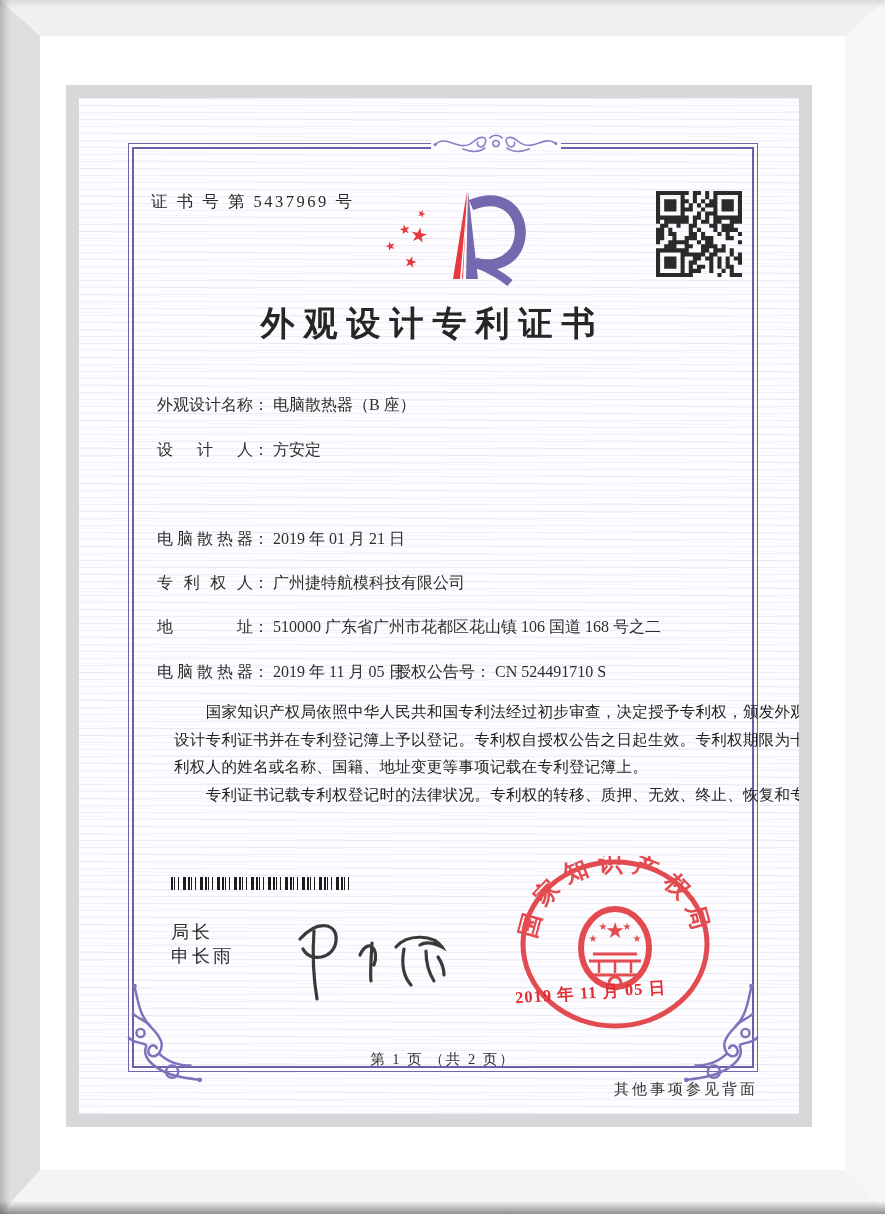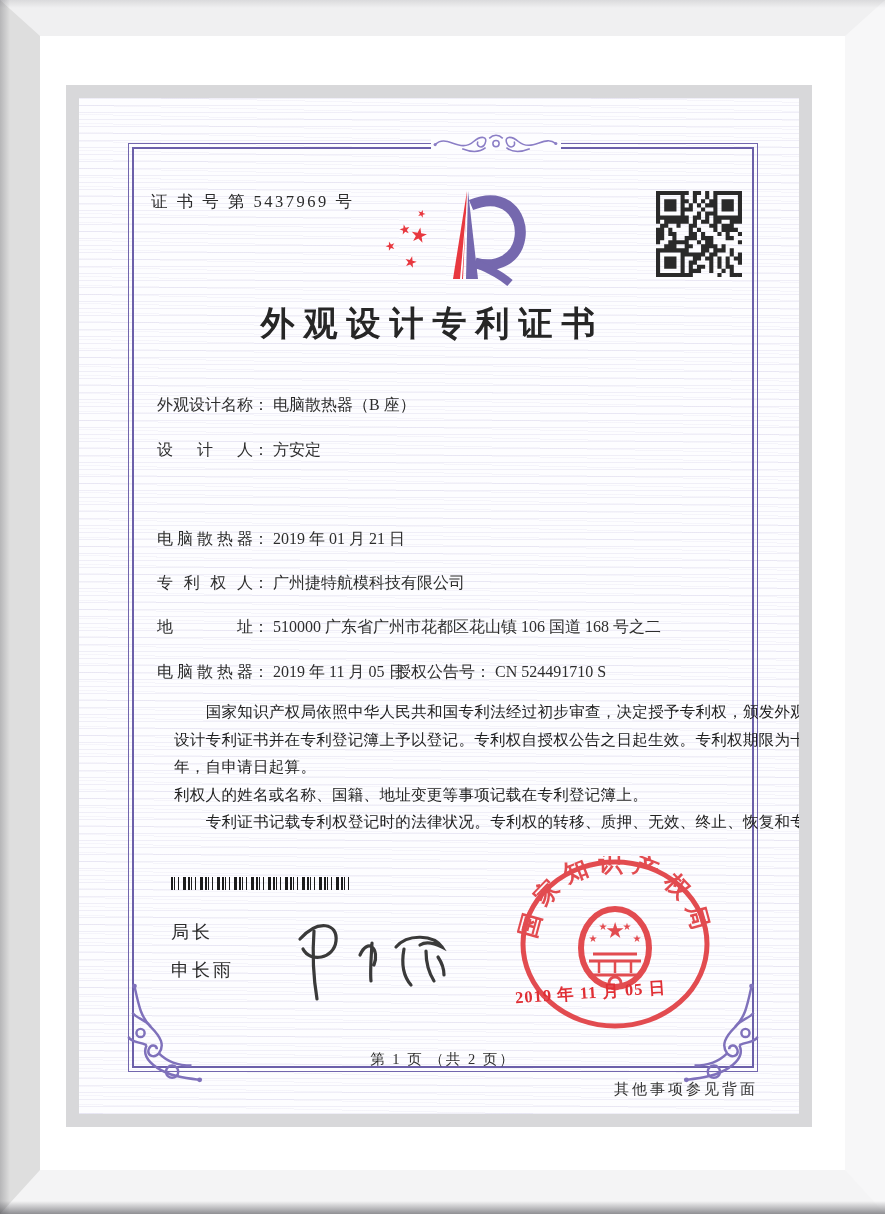--- a/index.html
+++ b/index.html
@@ -50,21 +50,21 @@
   .bodytext{position:absolute;left:70px;top:600px;width:606px;font-size:15.5px;
             line-height:27.6px;color:#222;letter-spacing:.3px;text-align:justify;margin-left:25px;}
   .pline{white-space:nowrap;}
   .indent{text-indent:2.05em;}
   
   .barcode{position:absolute;left:92px;top:779px;width:182px;height:13px;
     background:repeating-linear-gradient(90deg,#1c1c1c 0 2px,transparent 2px 3px,#1c1c1c 3px 4px,
       transparent 4px 7px,#1c1c1c 7px 8px,transparent 8px 12px,#1c1c1c 12px 15px,transparent 15px 17px);}
   
   .officer{position:absolute;left:92px;top:822px;font-size:18px;letter-spacing:3px;color:#2b2b2b;}
-  .officer div{margin-bottom:14px;}
+  .officer div{}
   .sig{position:absolute;left:205px;top:805px;width:170px;height:100px;}
   
   .seal{position:absolute;left:438px;top:758px;width:196px;height:176px;opacity:.9;}
   .seal-date{position:absolute;left:436px;top:884px;font-size:16.5px;font-weight:bold;
              color:#e02f35;letter-spacing:1px;transform:rotate(-4deg);white-space:nowrap;}
   
   .pagef{position:absolute;left:49px;top:952px;width:630px;text-align:center;
          font-size:14.5px;letter-spacing:2px;color:#2d2d2d;}
   .backnote{position:absolute;left:49px;top:982px;width:630px;text-align:right;
             font-size:15px;letter-spacing:3px;color:#333;}
@@ -162,21 +162,20 @@
             <span class="f-label">地址</span><span class="f-colon">：</span><span class="f-value">510000 广东省广州市花都区花山镇 106 国道 168 号之二</span>
           </div>
           <div class="frow" style="top:564px">
             <span><span class="f-label">电脑散热器</span><span class="f-colon">：</span><span class="f-value">2019 年 11 月 05 日</span></span>
             <span class="g2"><span>授权公告号</span><span class="f-colon">：</span><span class="f-value">CN 524491710 S</span></span>
           </div>
 
           <div class="bodytext">
             <div class="pline indent">国家知识产权局依照中华人民共和国专利法经过初步审查，决定授予专利权，颁发外观</div>
             <div class="pline">设计专利证书并在专利登记簿上予以登记。专利权自授权公告之日起生效。专利权期限为十</div>
-            <div class="pline">年，自申请日起算。</div>
             <div class="pline">利权人的姓名或名称、国籍、地址变更等事项记载在专利登记簿上。</div>
             <div class="pline indent">专利证书记载专利权登记时的法律状况。专利权的转移、质押、无效、终止、恢复和专</div>
           </div>
 
           <div class="barcode"></div>
 
           <div class="officer">
             <div>局长</div>
             <div>申长雨</div>
           </div>

